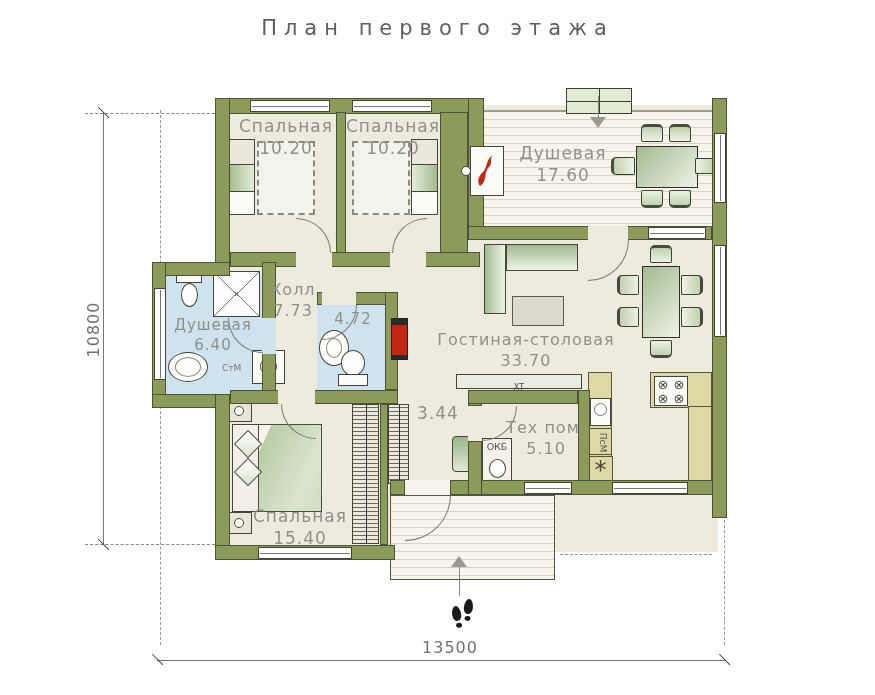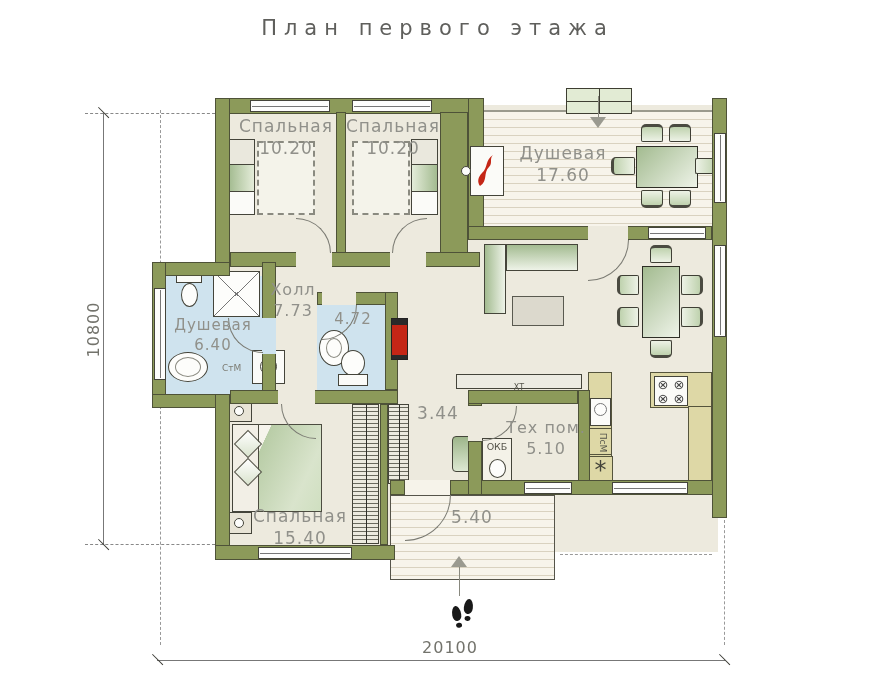--- a/index.html
+++ b/index.html
@@ -246,44 +246,47 @@
     <div>Холл</div>
     <div>7.73</div>
   </div>
   <div class="rlabel" style="left:166px;top:316px;width:94px;font-size:15px;">
     <div>Душевая</div>
     <div>6.40</div>
   </div>
   <div class="rlabel" style="left:326px;top:310px;width:54px;font-size:15px;">
     <div>4.72</div>
   </div>
+  <div class="rlabel" style="left:428px;top:330px;width:196px;font-size:16px;">
+    <div>Гостиная-столовая</div>
+    <div>33.70</div>
+  </div>
   <div class="rlabel" style="left:410px;top:402px;width:56px;font-size:17px;">
     <div>3.44</div>
   </div>
   <div class="rlabel" style="left:504px;top:418px;width:84px;font-size:16px;">
     <div>Тех пом.</div>
     <div>5.10</div>
   </div>
   <div class="rlabel" style="left:245px;top:505px;width:110px;font-size:17px;">
     <div>Спальная</div>
     <div>15.40</div>
   </div>
   <div class="rlabel" style="left:412px;top:506px;width:120px;font-size:17px;">
-    <div>5.40</div>
   </div>
 
   <div class="dline" style="left:103px;top:113px;width:1px;height:432px;"></div>
   <div class="tick" style="left:96px;top:112px;"></div>
   <div class="tick" style="left:96px;top:544px;"></div>
   <div class="dimtxt" style="left:48px;top:320px;width:90px;transform:rotate(-90deg);transform-origin:center;">10800</div>
   <div class="dashl" style="left:85px;top:113px;width:130px;border-top:1px dashed #888;"></div>
   <div class="dashl" style="left:85px;top:544px;width:130px;border-top:1px dashed #888;"></div>
 
   <div class="dline" style="left:157px;top:660px;width:568px;height:1px;"></div>
   <div class="tick" style="left:150px;top:659px;"></div>
   <div class="tick" style="left:717px;top:659px;"></div>
-  <div class="dimtxt" style="left:400px;top:638px;width:100px;">20100</div>
+  <div class="dimtxt" style="left:400px;top:638px;width:100px;">13500</div>
 
   <div class="dashl" style="left:160px;top:110px;height:535px;border-left:1px dashed #999;"></div>
   <div class="dashl" style="left:724px;top:520px;height:125px;border-left:1px dashed #999;"></div>
   <div class="dashl" style="left:560px;top:554px;width:152px;border-top:1px dashed #999;"></div>
 
 </div>
 
 </body></html>

